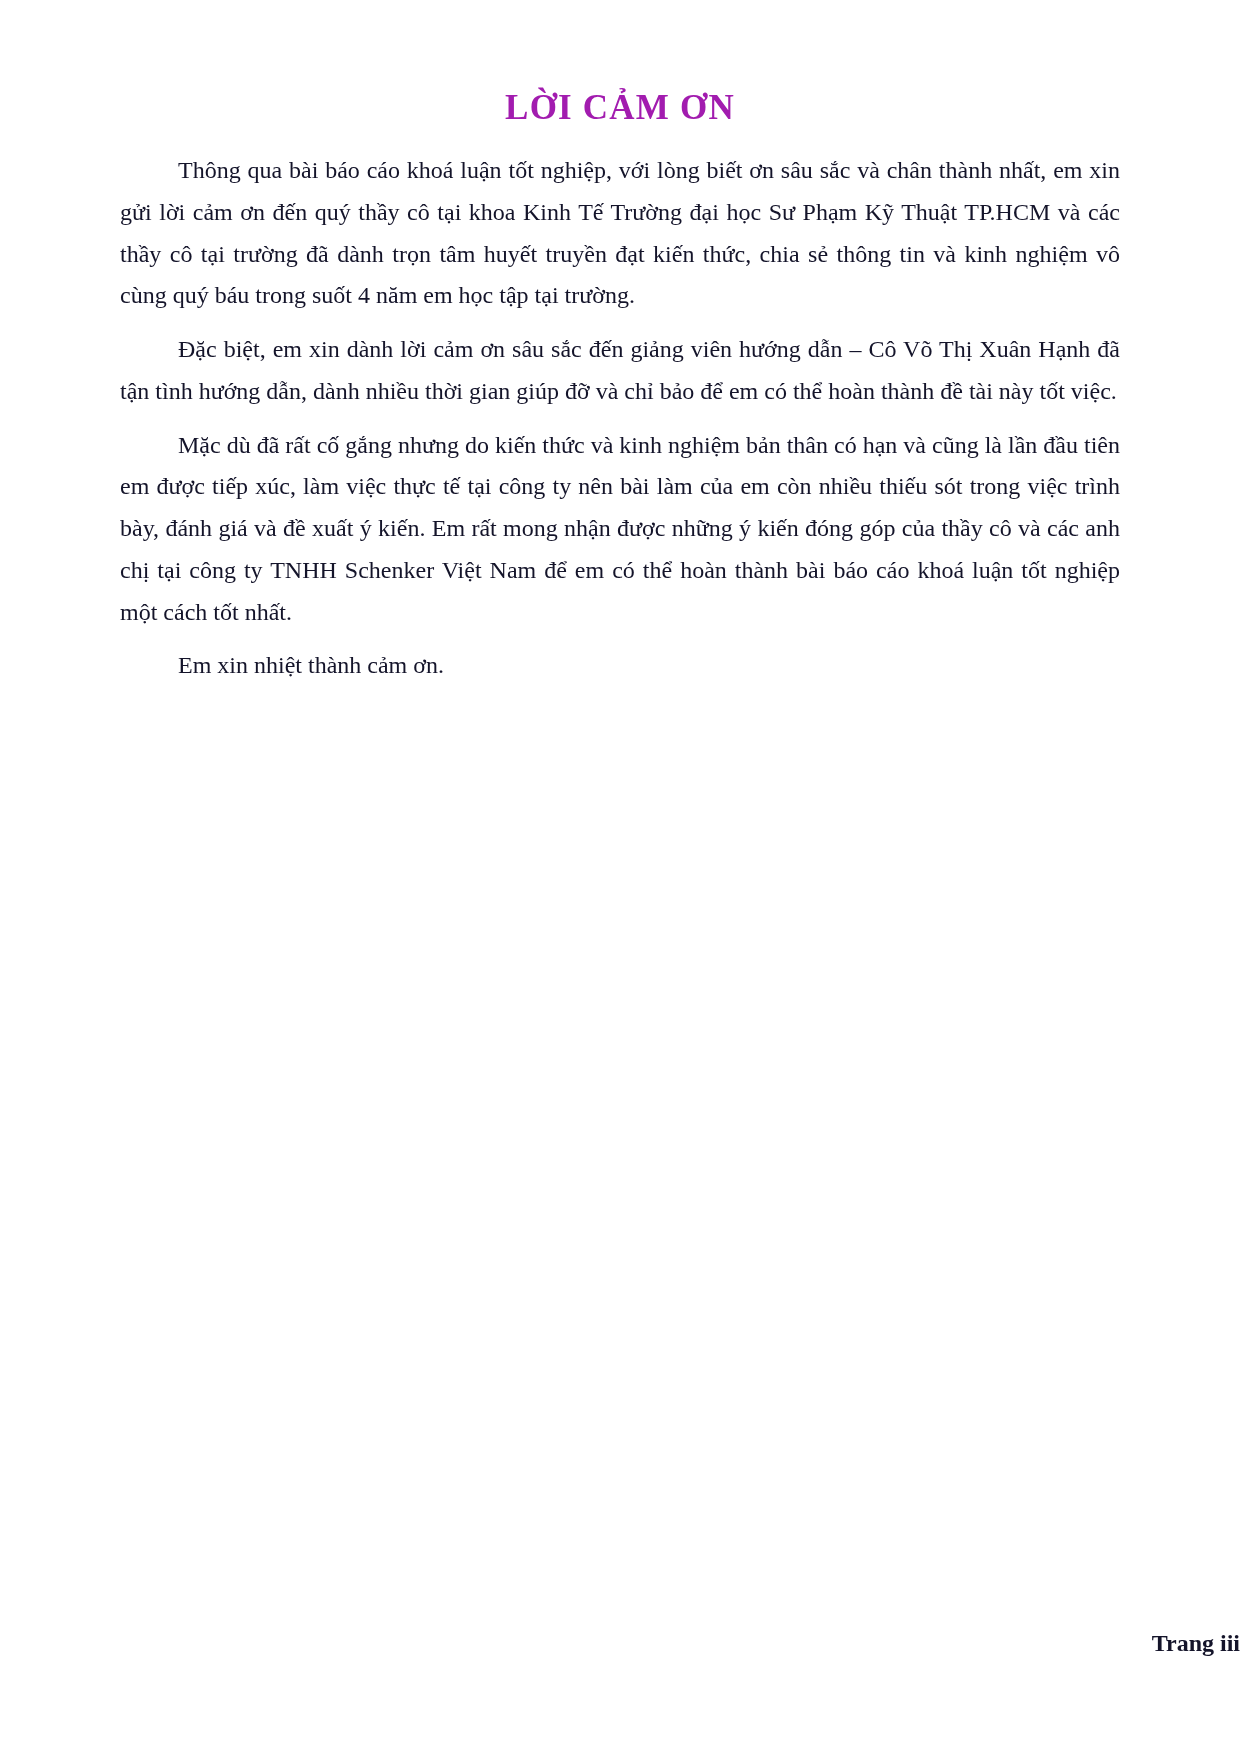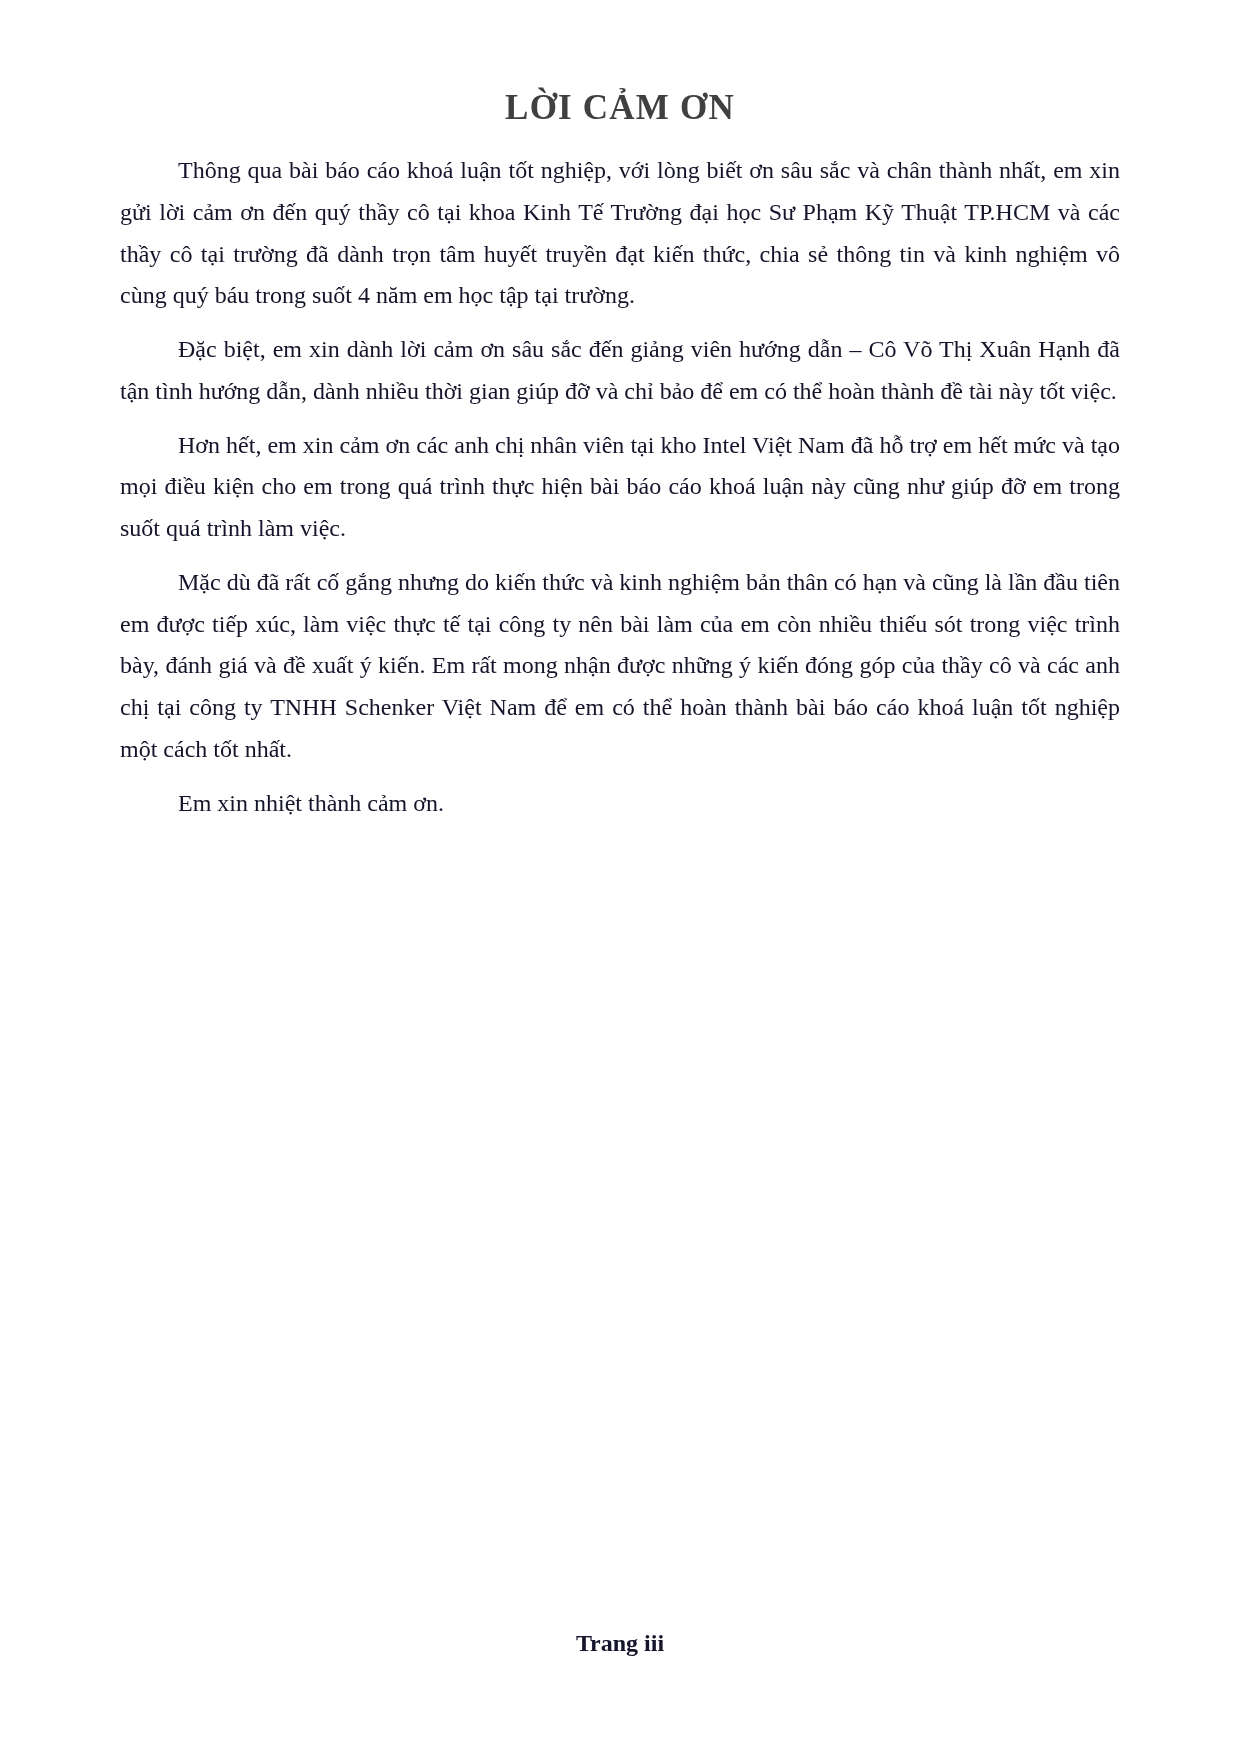--- a/index.html
+++ b/index.html
@@ -25,21 +25,21 @@
     box-sizing: border-box;
     padding: 70px 120px 40px 120px;
   }
 
   .doc-title {
     text-align: center;
     font-size: 35px;
     font-weight: bold;
     letter-spacing: 1.2px;
     margin: 18px 0 22px 0;
-    color: #404040;
+    color: #a21caf;
   }
 
   .body-text {
     font-size: 24px;
     line-height: 1.74;
     text-align: justify;
     text-justify: inter-word;
     color: #14142a;
   }
 
@@ -74,37 +74,36 @@
     font-weight: bold;
     letter-spacing: 1.4px;
     font-size: 26px;
   }
 
   .page-footer {
     position: absolute;
     left: 0;
     right: 0;
     bottom: 95px;
-    text-align: center;
+    text-align: right;
     font-size: 24px;
     font-weight: bold;
     color: #14142a;
   }
 </style>
 </head>
 <body>
 
 <div class="page">
 
   <h1 class="doc-title">LỜI CẢM ƠN</h1>
 
   <div class="body-text">
     <p class="para">Thông qua bài báo cáo khoá luận tốt nghiệp, với lòng biết ơn sâu sắc và chân thành nhất, em xin gửi lời cảm ơn đến quý thầy cô tại khoa Kinh Tế Trường đại học Sư Phạm Kỹ Thuật TP.HCM và các thầy cô tại trường đã dành trọn tâm huyết truyền đạt kiến thức, chia sẻ thông tin và kinh nghiệm vô cùng quý báu trong suốt 4 năm em học tập tại trường.</p>
     <p class="para">Đặc biệt, em xin dành lời cảm ơn sâu sắc đến giảng viên hướng dẫn – Cô Võ Thị Xuân Hạnh đã tận tình hướng dẫn, dành nhiều thời gian giúp đỡ và chỉ bảo để em có thể hoàn thành đề tài này tốt việc.</p>
-    <p class="para">Hơn hết, em xin cảm ơn các anh chị nhân viên tại kho Intel Việt Nam đã hỗ trợ em hết mức và tạo mọi điều kiện cho em trong quá trình thực hiện bài báo cáo khoá luận này cũng như giúp đỡ em trong suốt quá trình làm việc.</p>
     <p class="para">Mặc dù đã rất cố gắng nhưng do kiến thức và kinh nghiệm bản thân có hạn và cũng là lần đầu tiên em được tiếp xúc, làm việc thực tế tại công ty nên bài làm của em còn nhiều thiếu sót trong việc trình bày, đánh giá và đề xuất ý kiến. Em rất mong nhận được những ý kiến đóng góp của thầy cô và các anh chị tại công ty TNHH Schenker Việt Nam để em có thể hoàn thành bài báo cáo khoá luận tốt nghiệp một cách tốt nhất.</p>
     <p class="para last-short">Em xin nhiệt thành cảm ơn.</p>
   </div>
 
 
   <div class="page-footer">Trang iii</div>
 
 </div>
 
 </body></html>

